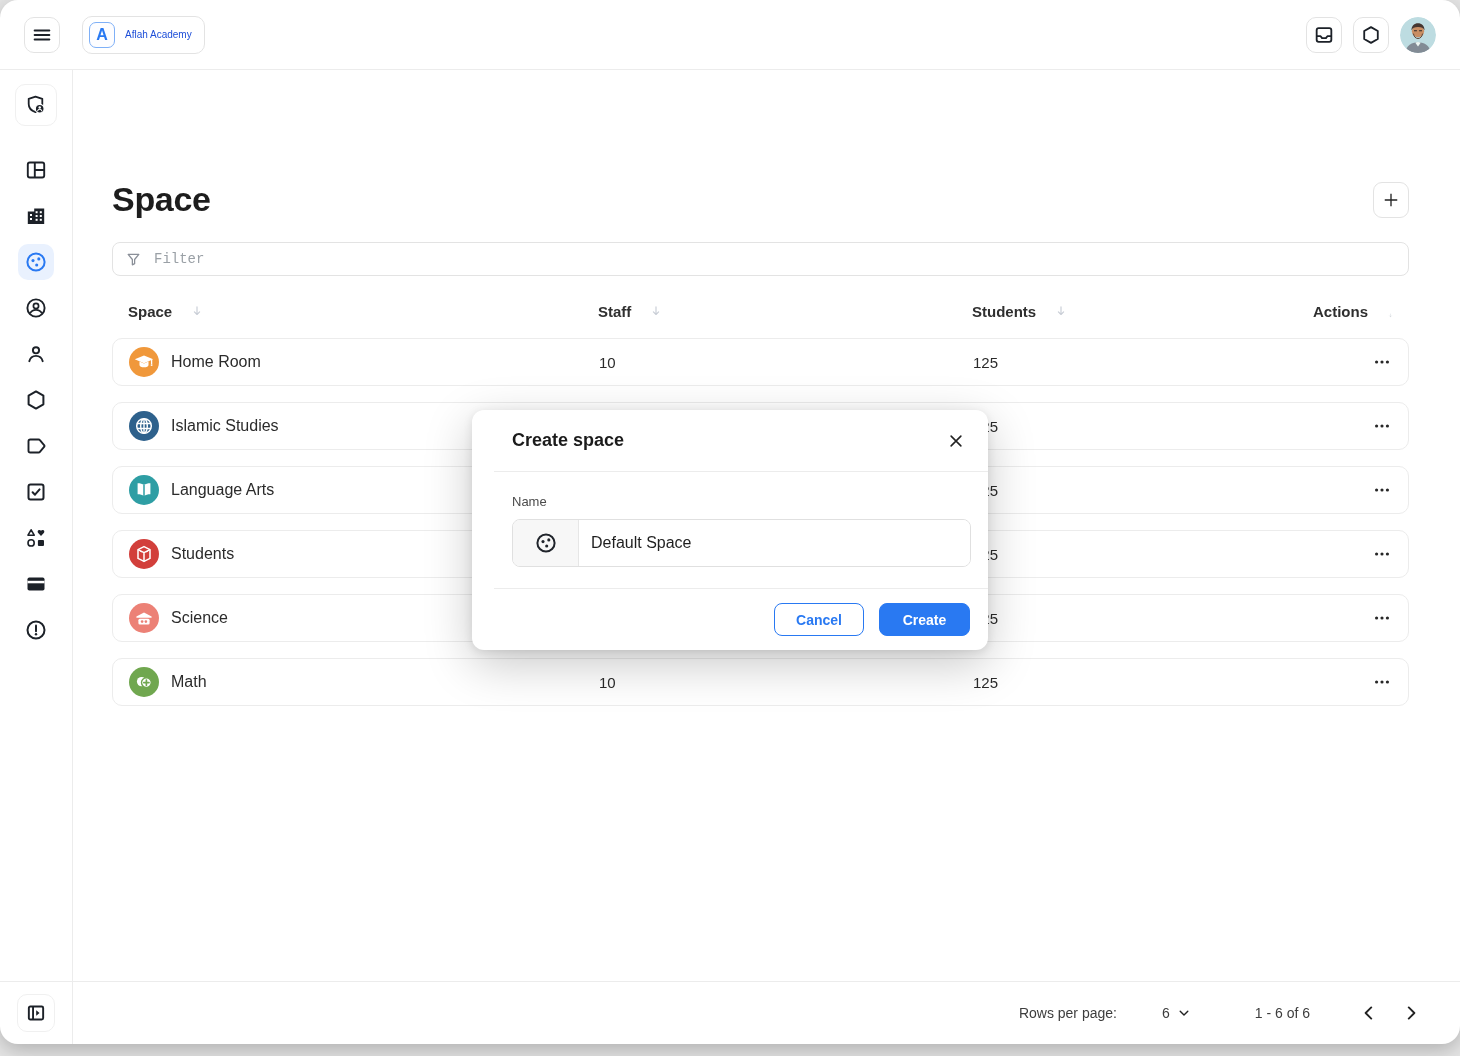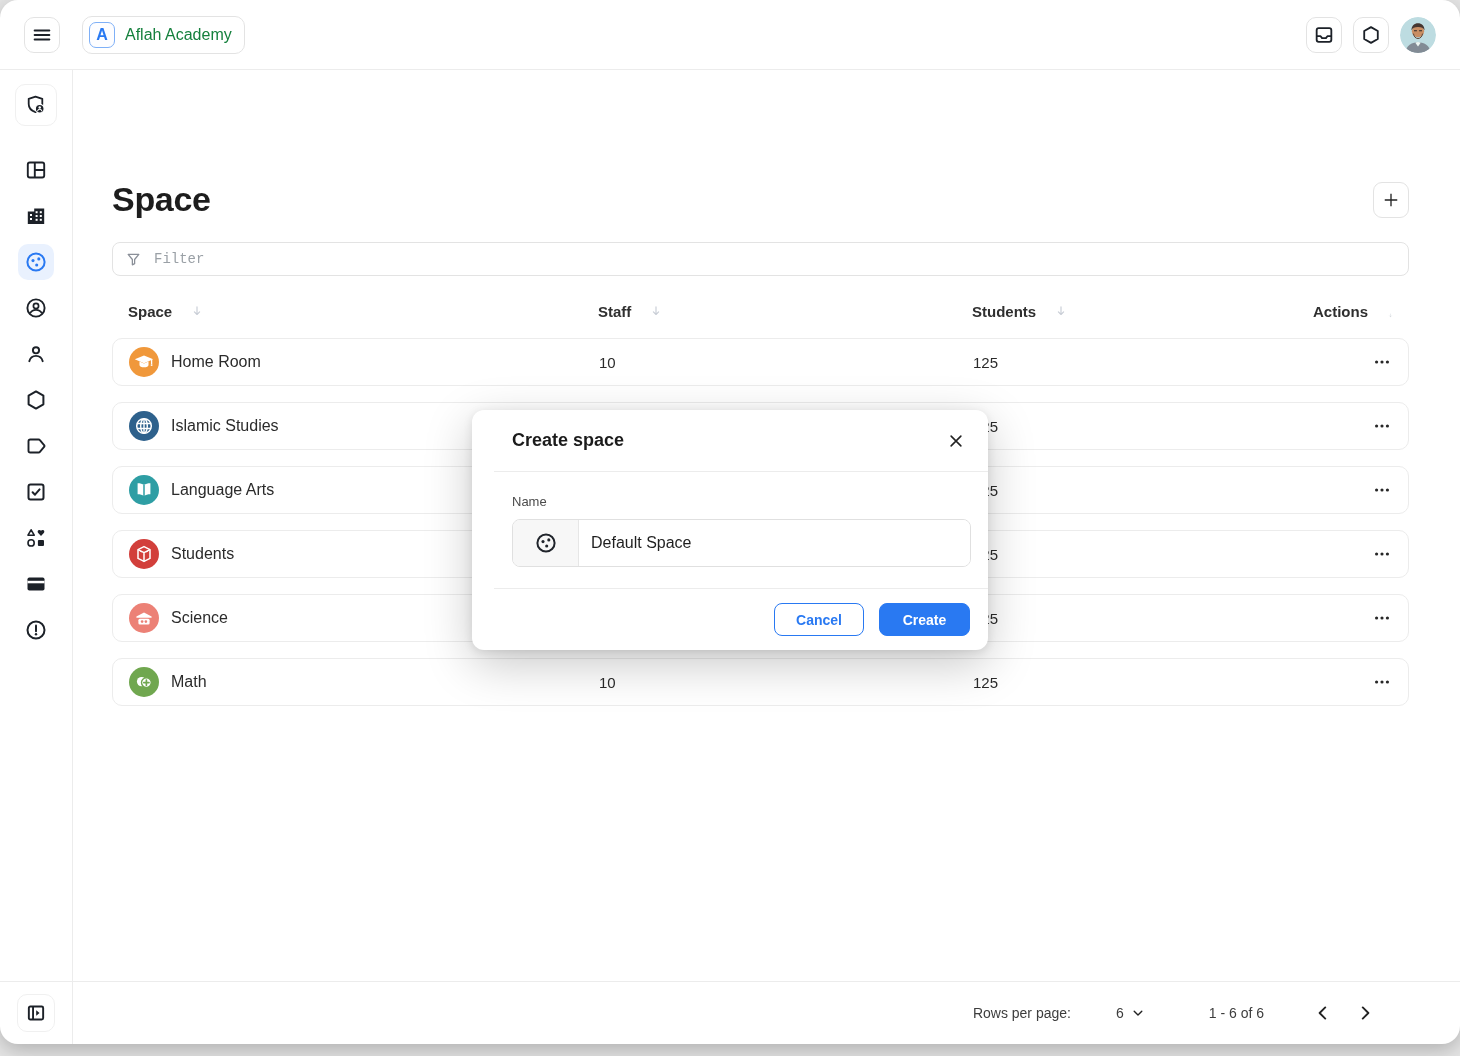--- a/index.html
+++ b/index.html
@@ -7,21 +7,21 @@
   .window{position:absolute;left:0;top:0;right:0;bottom:12px;background:#fff;border-radius:18px;
     box-shadow:0 6px 22px rgba(0,0,0,.25);display:grid;grid-template-rows:70px 70px 1fr 63px;grid-template-columns:73px 1fr;overflow:hidden;}
   :root{--accent:#2979F2;--border:#ececec;--border2:#e3e3e3;--ink:#242424;--icon-ink:#1c2128;}
 
   
   .topbar{grid-column:1/3;display:flex;align-items:center;padding:0 24px;border-bottom:1px solid var(--border);}
   .icon-btn{width:36px;height:36px;border:1px solid var(--border2);border-radius:10px;background:#fff;display:flex;align-items:center;justify-content:center;color:var(--icon-ink);cursor:pointer;padding:0;}
   .icon-btn .icon{width:22px;height:22px;}
   .brand-btn{margin-left:22px;height:38px;border:1px solid var(--border2);border-radius:10px;background:#fff;display:flex;align-items:center;gap:10px;padding:0 12px 0 6px;cursor:pointer;}
   .brand-logo{width:26px;height:26px;border:1.5px solid #7fb0f7;border-radius:7px;display:flex;align-items:center;justify-content:center;color:var(--accent);font-weight:bold;font-size:16px;background:#fdfdff;}
-  .brand-name{font-size:16px;color:#15803d;}
+  .brand-name{font-size:10px;color:#1d4ed8;}
   .topbar-right{margin-left:auto;display:flex;align-items:center;gap:11px;}
   .avatar{width:36px;height:36px;border-radius:50%;overflow:hidden;cursor:pointer;flex:0 0 auto;}
   .avatar svg{width:100%;height:100%;display:block;}
 
   
   .rail-top{grid-row:2;grid-column:1;border-right:1px solid var(--border);display:flex;align-items:center;justify-content:center;}
   .shield-btn{width:42px;height:42px;border:1px solid #f0f0f0;border-radius:10px;background:#fff;display:flex;align-items:center;justify-content:center;color:var(--icon-ink);cursor:pointer;}
   .shield-btn .icon{width:24px;height:24px;}
   .crumb-bar{grid-row:2;grid-column:2;border-bottom:1px solid var(--border);display:flex;align-items:center;gap:11px;padding:0 14px;}
   .crumb-bar .icon{width:22px;height:22px;color:var(--icon-ink);}
@@ -76,21 +76,21 @@
   .modal-foot{border-top:1px solid var(--border);padding:14px 18px;display:flex;justify-content:flex-end;gap:15px;}
   .btn{height:33px;border-radius:8px;font-size:14px;font-weight:600;font-family:inherit;cursor:pointer;padding:0 20px;}
   .btn-cancel{background:#fff;border:1px solid var(--accent);color:var(--accent);min-width:90px;}
   .btn-create{background:var(--accent);border:1px solid var(--accent);color:#fff;min-width:91px;}
 
   
   .footer{grid-row:4;grid-column:1/3;border-top:1px solid var(--border);display:grid;grid-template-columns:73px 1fr;}
   .footer-left{border-right:1px solid var(--border);display:flex;align-items:center;justify-content:center;}
   .toggle-btn{width:38px;height:38px;border:1px solid #f0f0f0;border-radius:10px;background:#fff;color:var(--icon-ink);display:flex;align-items:center;justify-content:center;cursor:pointer;}
   .toggle-btn .icon{width:22px;height:22px;}
-  .footer-right{display:flex;align-items:center;justify-content:flex-end;padding-right:84px;font-size:14px;color:#3d3d3d;}
+  .footer-right{display:flex;align-items:center;justify-content:flex-end;padding-right:38px;font-size:14px;color:#3d3d3d;}
   .rpp-label{margin-right:45px;}
   .rpp-select{display:flex;align-items:center;gap:7px;cursor:pointer;}
   .rpp-select .icon{width:14px;height:14px;color:#222;}
   .range{margin-left:64px;}
   .pager{display:flex;align-items:center;gap:20px;margin-left:48px;}
   .pg-btn{border:none;background:transparent;color:#222;width:22px;height:22px;padding:0;cursor:pointer;display:flex;align-items:center;justify-content:center;}
   .pg-btn .icon{width:18px;height:18px;}
 </style>
 </head>
 <body>

